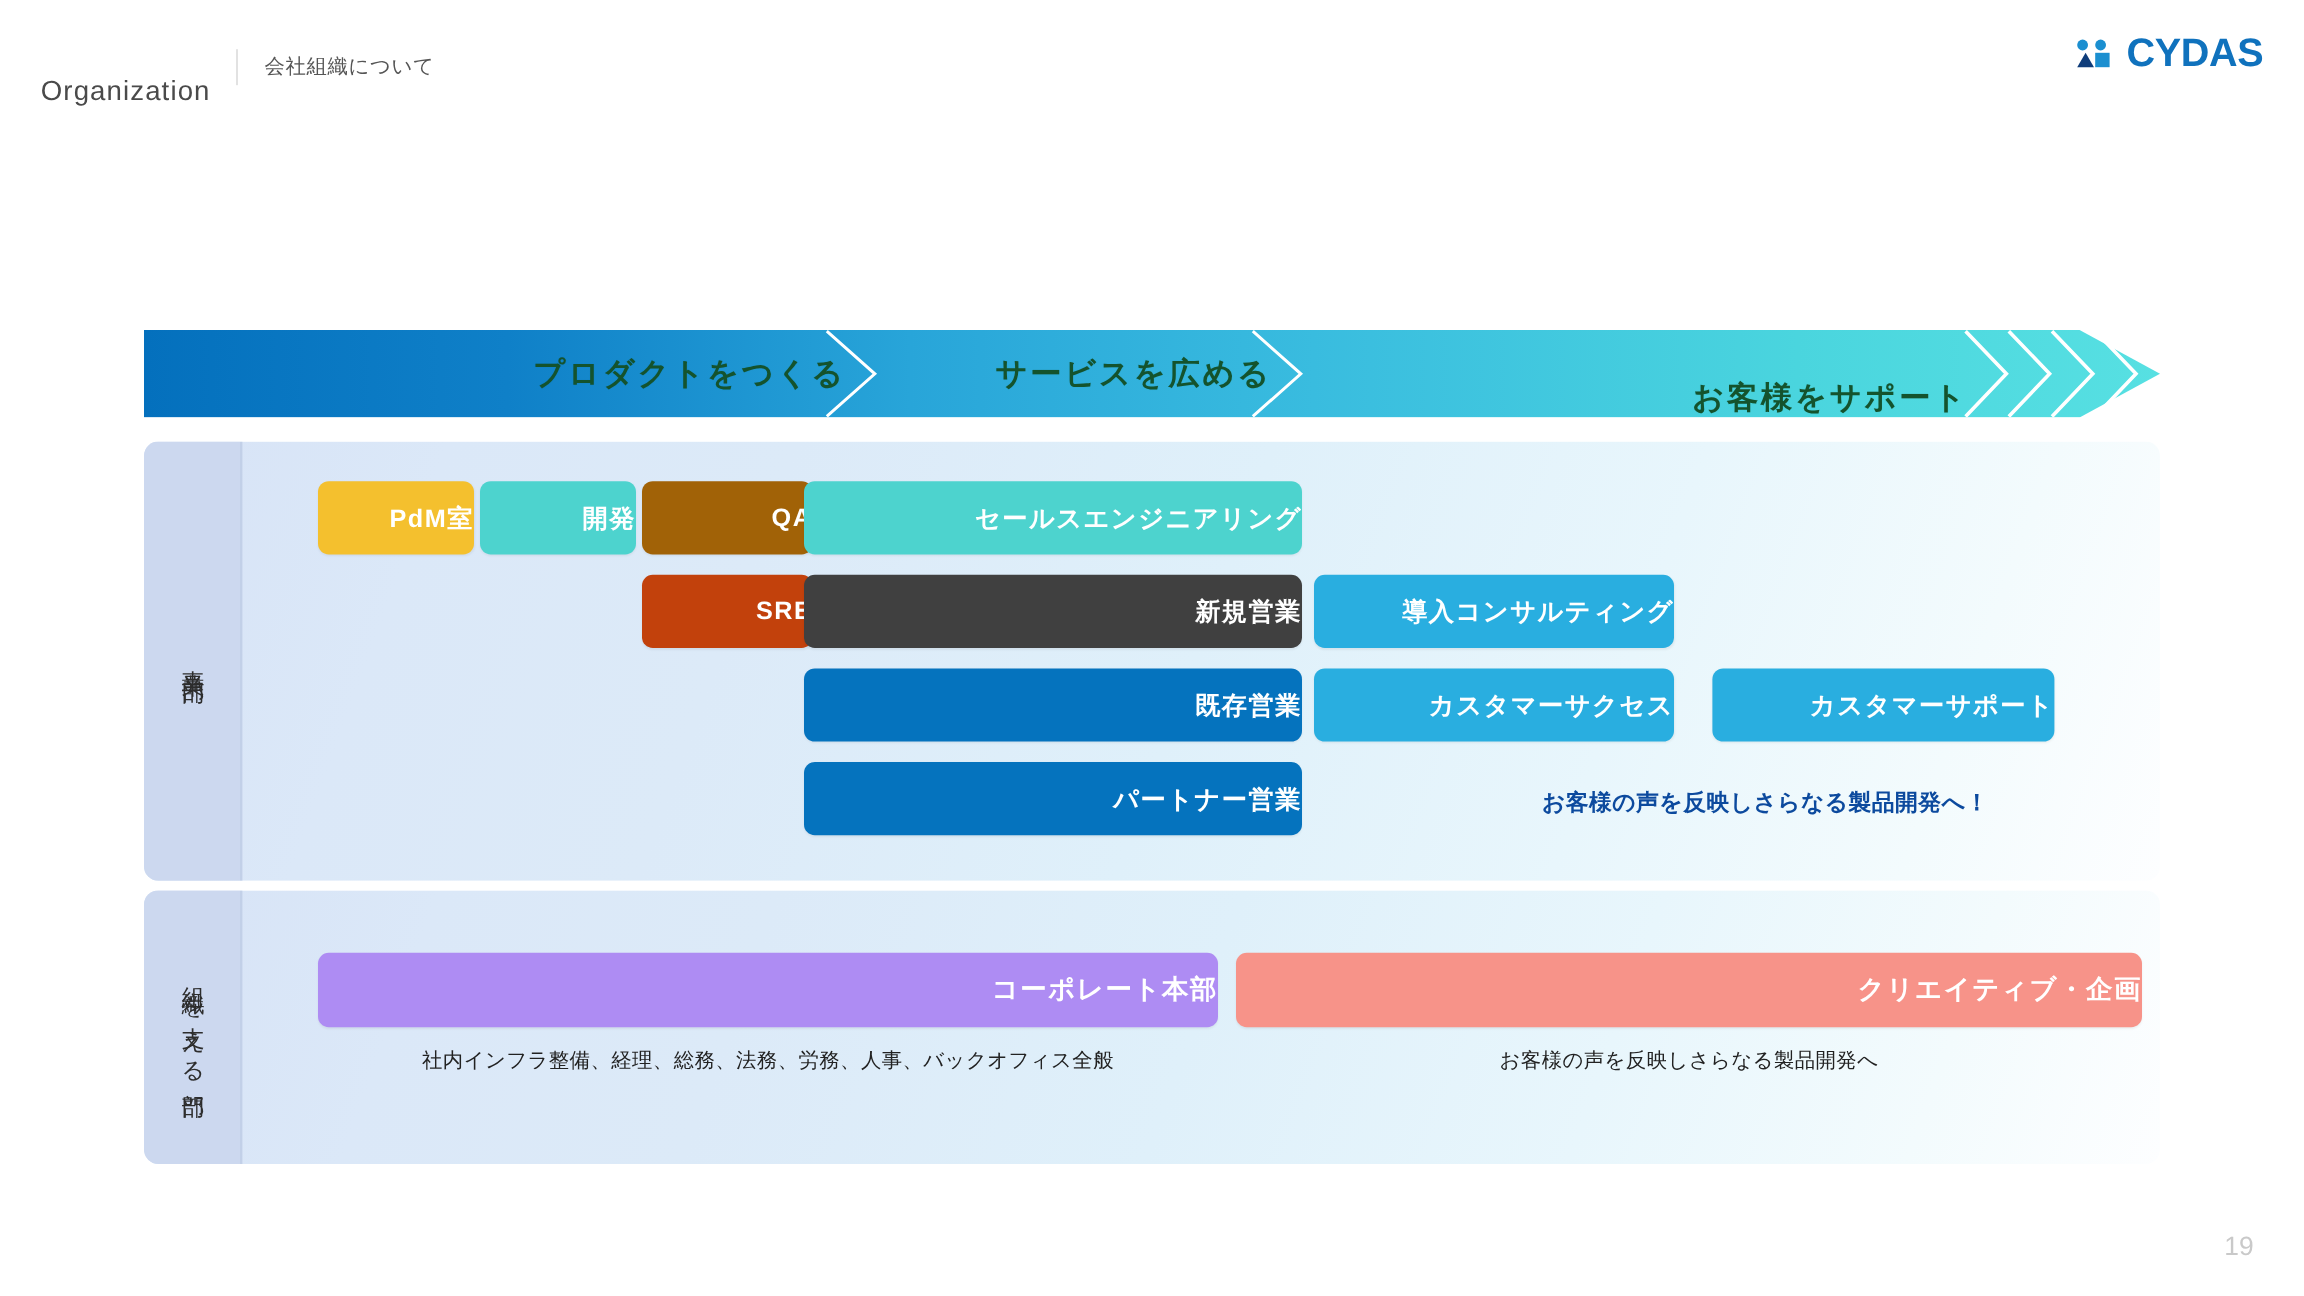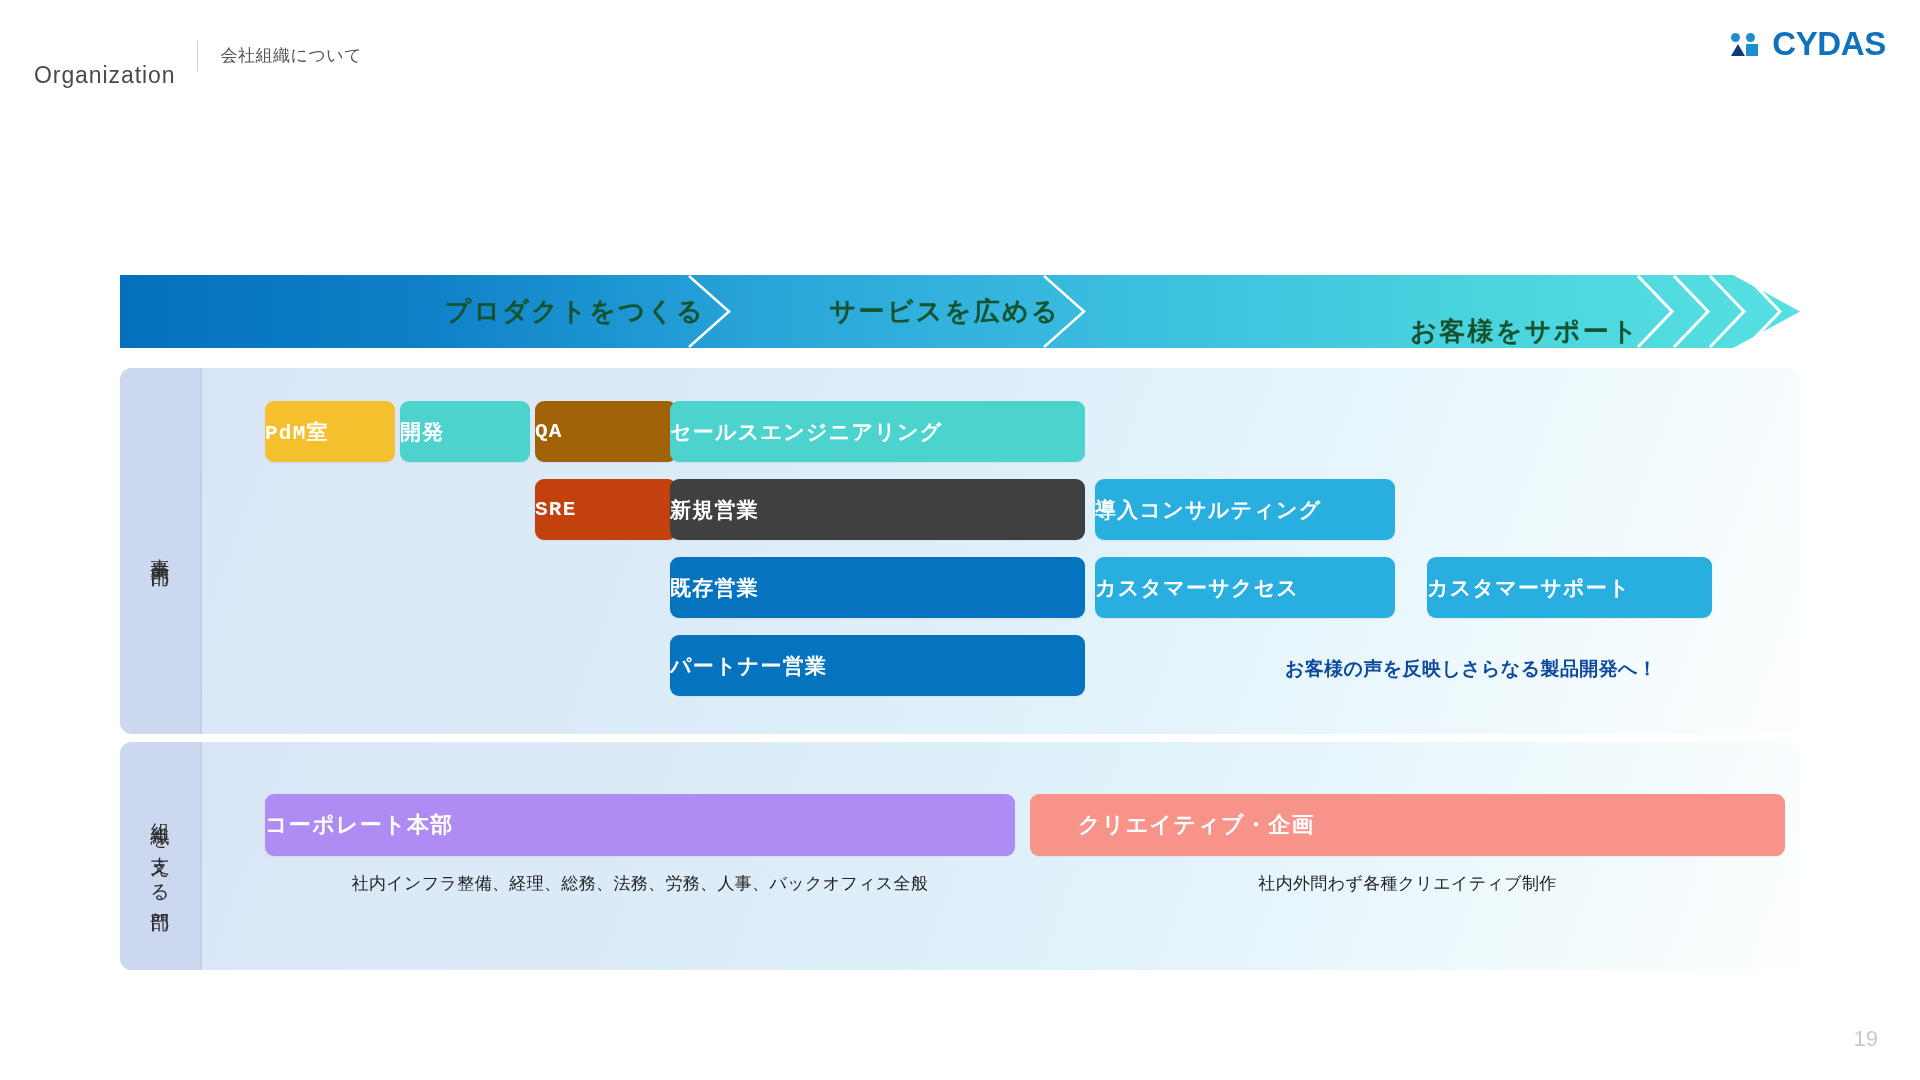--- a/index.html
+++ b/index.html
@@ -68,24 +68,23 @@
     writing-mode:vertical-rl; text-orientation:upright;
     font-size:19px; color:#2d2d2d; letter-spacing:.2em; font-weight:500;
   }
 
   .panel-a { left:120px; top:368px; width:1680px; height:366px; }
   .panel-b { left:120px; top:742px; width:1680px; height:228px; }
 
   
   .box {
     position:absolute; border-radius:9px;
-    display:flex; align-items:center; justify-content:flex-start;
+    display:flex; align-items:center; justify-content:flex-end;
     color:#ffffff; font-weight:bold; letter-spacing:.06em;
     box-shadow:0 1px 2px rgba(0,0,0,.06);
-    font-family:Liberation Mono, monospace;
   }
   .row-note {
     position:absolute; color:#0c4a9e; font-weight:bold; font-size:19px; letter-spacing:.02em;
     white-space:nowrap;
   }
   .caption {
     position:absolute; color:#222; font-size:17px; letter-spacing:.02em; text-align:center;
     white-space:nowrap;
   }
 
@@ -204,18 +203,18 @@
     <div class="panel-railline"></div>
     <div class="rail-label">組織を支える部門</div>
     <div id="section-b-boxes">
         <div class="box" style="left: 145px; top: 52px; width: 750px; height: 62px; background: rgb(174, 140, 243); font-size: 22px;">
           <span>コーポレート本部</span>
         </div>
         <div class="box" style="left: 910px; top: 52px; width: 755px; height: 62px; background: rgb(247, 147, 137); font-size: 22px; padding-left: 48px;">
           <span>クリエイティブ・企画</span>
         </div>
         <div class="caption" style="left: 145px; top: 130px; width: 750px;">社内インフラ整備、経理、総務、法務、労務、人事、バックオフィス全般</div>
-        <div class="caption" style="left: 910px; top: 130px; width: 755px;">社内外問わず各種クリエイティブ制作</div>
+        <div class="caption" style="left: 910px; top: 130px; width: 755px;">お客様の声を反映しさらなる製品開発へ</div>
       </div>
   </div>
 
   <div class="pagenum">19</div>
 </div>
 
 </body></html>

